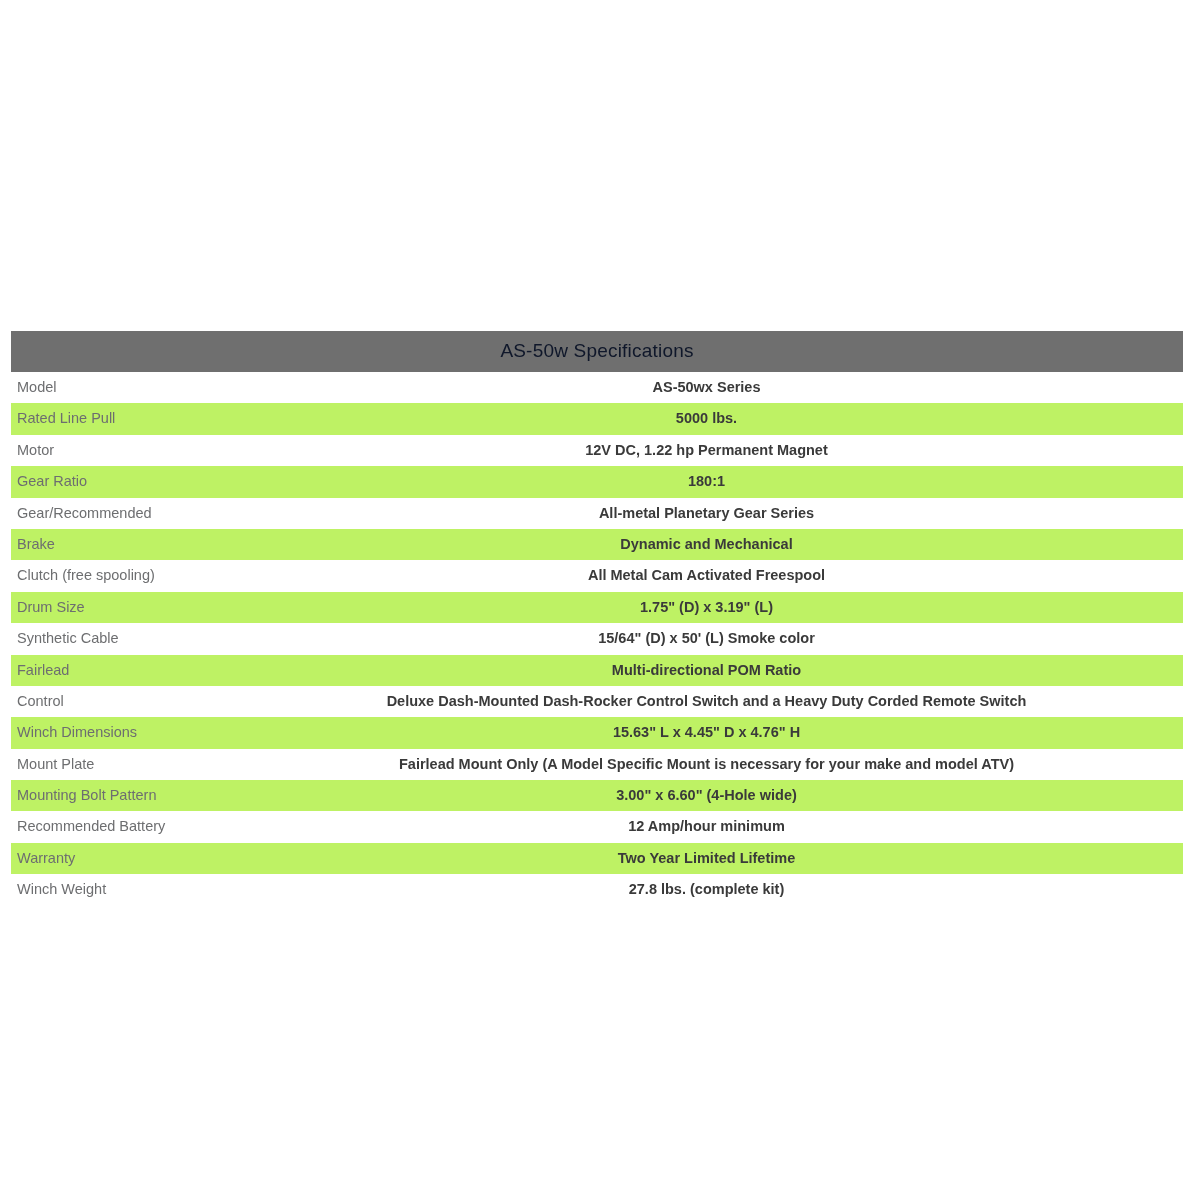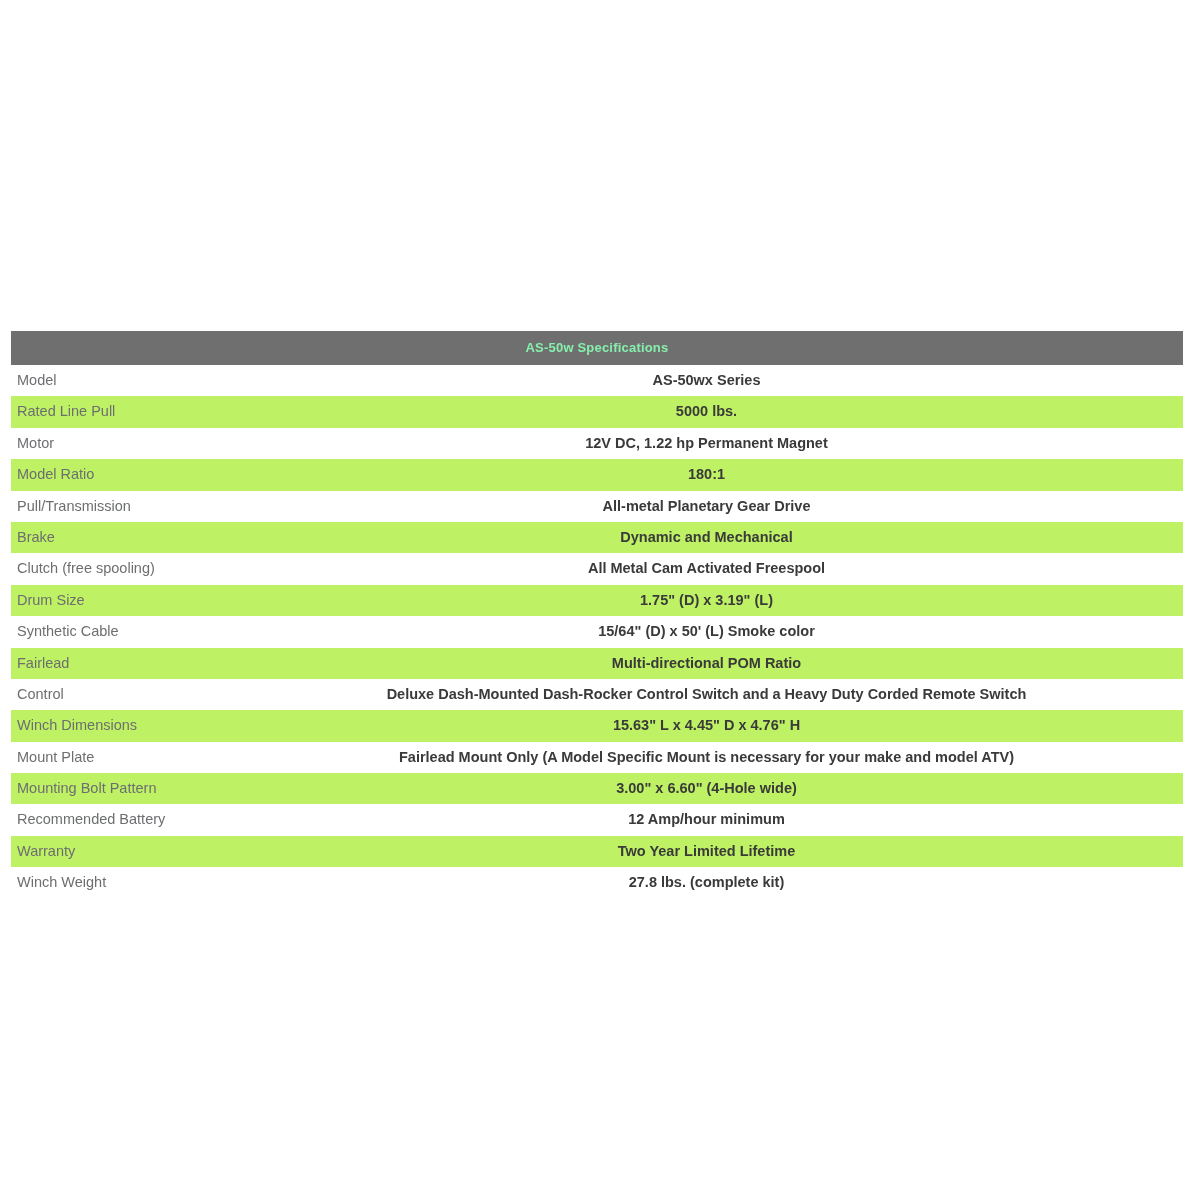--- a/index.html
+++ b/index.html
@@ -21,23 +21,23 @@
     width: 1172px;
   }
   table.spec-table {
     width: 100%;
     border-collapse: collapse;
     table-layout: fixed;
   }
   table.spec-table caption {
     caption-side: top;
     background: #6f6f6f;
-    color: #86efac;
-    font-size: 13px;
-    font-weight: bold;
+    color: #0f172a;
+    font-size: 19px;
+    font-weight: normal;
     letter-spacing: 0.2px;
     padding: 9px 0 10px 0;
     text-align: center;
   }
   table.spec-table td {
     padding: 7px 0 7px 6px;
     font-size: 14.5px;
     vertical-align: middle;
     line-height: 1.2;
   }
@@ -75,26 +75,26 @@
         </tr>
         <tr class="even">
           <td class="label">Rated Line Pull</td>
           <td class="value">5000 lbs.</td>
         </tr>
         <tr class="odd">
           <td class="label">Motor</td>
           <td class="value">12V DC, 1.22 hp Permanent Magnet</td>
         </tr>
         <tr class="even">
-          <td class="label">Model Ratio</td>
+          <td class="label">Gear Ratio</td>
           <td class="value">180:1</td>
         </tr>
         <tr class="odd">
-          <td class="label">Pull/Transmission</td>
-          <td class="value">All-metal Planetary Gear Drive</td>
+          <td class="label">Gear/Recommended</td>
+          <td class="value">All-metal Planetary Gear Series</td>
         </tr>
         <tr class="even">
           <td class="label">Brake</td>
           <td class="value">Dynamic and Mechanical</td>
         </tr>
         <tr class="odd">
           <td class="label">Clutch (free spooling)</td>
           <td class="value">All Metal Cam Activated Freespool</td>
         </tr>
         <tr class="even">

